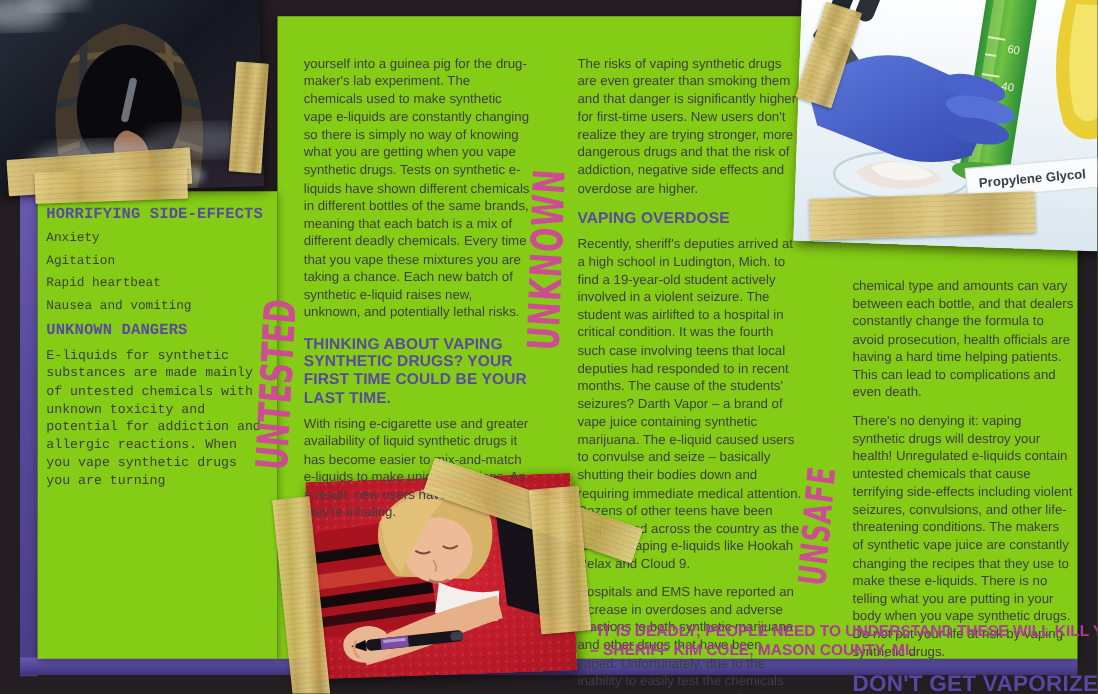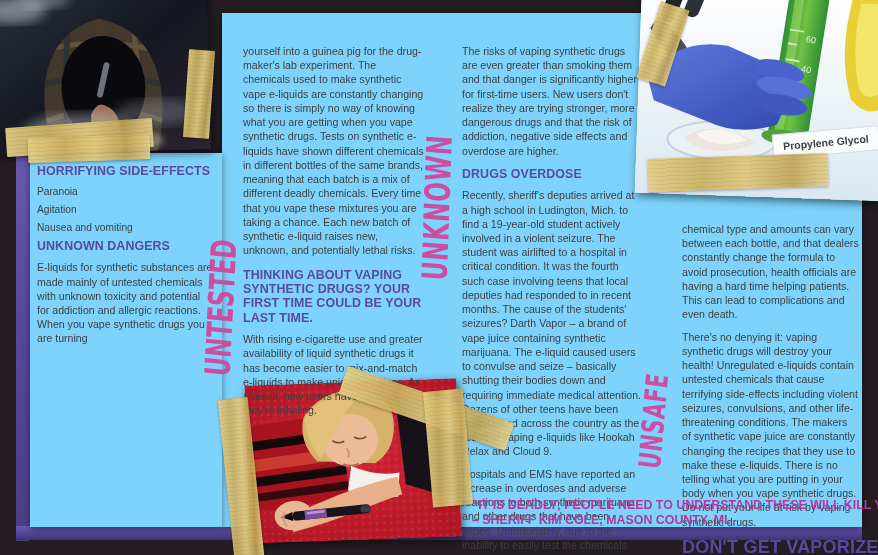--- a/index.html
+++ b/index.html
@@ -4,21 +4,21 @@
 <style>
   html,body{margin:0;padding:0;background:#241d22;}
   .stage{position:relative;width:878px;height:555px;overflow:hidden;background:#241d22;
          font-family:"Liberation Sans",sans-serif;}
   
   .accent-bar{position:absolute;left:16px;top:143px;width:14px;height:398px;
               background:linear-gradient(180deg,#6a5bb3,#584a9e 40%,#4a3d87);z-index:1;}
   .accent-strip{position:absolute;left:16px;top:526px;width:846px;height:14px;
                 background:linear-gradient(180deg,#6a5bb3,#584a9e 45%,#3f3374);z-index:1;}
   
-  .panel{position:absolute;background:#7dd3fc;box-shadow:0 2px 7px rgba(0,0,0,.45);}
+  .panel{position:absolute;background:#84cc16;box-shadow:0 2px 7px rgba(0,0,0,.45);font-family:Liberation Mono, monospace;}
   .main-panel{left:222px;top:13px;width:640px;height:514px;z-index:2;}
   .left-card{left:30px;top:153px;width:192px;height:374px;z-index:3;
              padding:0;box-sizing:border-box;}
   .left-card-inner{padding:11px 8px 0 7px;}
   
   .bt{font-size:10.6px;line-height:1.345;color:#3f3e41;margin:0 0 8px 0;}
   .hd{font-size:12.4px;line-height:1.16;font-weight:bold;color:#584a9e;margin:0 0 7px 0;
       letter-spacing:.1px;}
   .se-item{font-size:10.2px;line-height:1.3;color:#3f3e41;margin-bottom:4.6px;white-space:nowrap;}
   .col{position:absolute;z-index:5;margin-top:26px;}
@@ -70,38 +70,39 @@
 
   <div class="accent-bar"></div>
   <div class="accent-strip"></div>
 
   <div class="panel main-panel"></div>
 
   <div class="panel left-card">
     <div class="left-card-inner">
       <h2 class="hd">HORRIFYING SIDE-EFFECTS</h2>
       <div>
-          <div class="se-item">Paranoia</div>
+          <div class="se-item">Anxiety</div>
           <div class="se-item">Agitation</div>
+          <div class="se-item">Rapid heartbeat</div>
           <div class="se-item">Nausea and vomiting</div>
         </div>
       <h2 class="hd" style="margin-top:3px">UNKNOWN DANGERS</h2>
       <p class="bt">E-liquids for synthetic substances are made mainly of untested chemicals with unknown toxicity and potential for addiction and allergic reactions. When you vape synthetic drugs you are turning</p>
     </div>
   </div>
 
   <div class="col col2">
     <p class="bt">yourself into a guinea pig for the drug-maker's lab experiment. The chemicals used to make synthetic vape e-liquids are constantly changing so there is simply no way of knowing what you are getting when you vape synthetic drugs. Tests on synthetic e-liquids have shown different chemicals in different bottles of the same brands, meaning that each batch is a mix of different deadly chemicals. Every time that you vape these mixtures you are taking a chance. Each new batch of synthetic e-liquid raises new, unknown, and potentially lethal risks.</p>
     <h3 class="hd" style="margin-top:10px">THINKING ABOUT VAPING SYNTHETIC DRUGS? YOUR FIRST TIME COULD BE YOUR LAST TIME.</h3>
     <p class="bt">With rising e-cigarette use and greater availability of liquid synthetic drugs it has become easier to mix-and-match e-liquids to make unique solutions. As a result, new users have no idea what they're inhaling.</p>
   </div>
 
   <div class="col col3">
     <p class="bt">The risks of vaping synthetic drugs are even greater than smoking them and that danger is significantly higher for first-time users. New users don't realize they are trying stronger, more dangerous drugs and that the risk of addiction, negative side effects and overdose are higher.</p>
-    <h3 class="hd" style="margin-top:9px">DRUGS OVERDOSE</h3>
+    <h3 class="hd" style="margin-top:9px">VAPING OVERDOSE</h3>
     <p class="bt">Recently, sheriff's deputies arrived at a high school in Ludington, Mich. to find a 19-year-old student actively involved in a violent seizure. The student was airlifted to a hospital in critical condition. It was the fourth such case involving teens that local deputies had responded to in recent months. The cause of the students' seizures? Darth Vapor – a brand of vape juice containing synthetic marijuana. The e-liquid caused users to convulse and seize – basically shutting their bodies down and requiring immediate medical attention. Dozens of other teens have been hospitalized across the country as the result of vaping e-liquids like Hookah Relax and Cloud 9.</p>
     <p class="bt">Hospitals and EMS have reported an increase in overdoses and adverse reactions to both synthetic marijuana and other drugs that have been vaped. Unfortunately, due to the inability to easily test the chemicals used in the vape pens, the fact that the</p>
   </div>
 
   <div class="col col4">
     <p class="bt">chemical type and amounts can vary between each bottle, and that dealers constantly change the formula to avoid prosecution, health officials are having a hard time helping patients. This can lead to complications and even death.</p>
     <p class="bt">There's no denying it: vaping synthetic drugs will destroy your health! Unregulated e-liquids contain untested chemicals that cause terrifying side-effects including violent seizures, convulsions, and other life-threatening conditions. The makers of synthetic vape juice are constantly changing the recipes that they use to make these e-liquids. There is no telling what you are putting in your body when you vape synthetic drugs. Do not put your life at risk by vaping synthetic drugs.</p>
     <div class="tagline">DON'T GET VAPORIZED!</div>
   </div>
 

